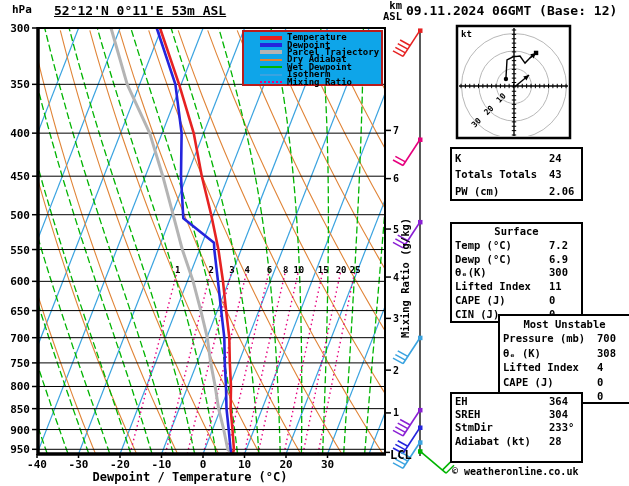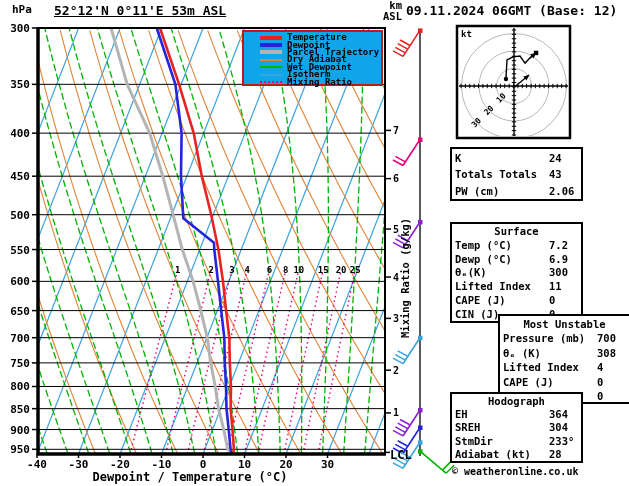--- a/index.html
+++ b/index.html
@@ -408,20 +408,19 @@
       </div>
       <div class="stats-box" style="top: 314px; height: 90px; line-height: 14.4px; margin-left: 48px;">
         <div class="stats-title">Most Unstable</div>
         <div class="stats-row"><span>Pressure (mb)</span><span class="stats-value">700</span></div>
         <div class="stats-row"><span>θₑ (K)</span><span class="stats-value">308</span></div>
         <div class="stats-row"><span>Lifted Index</span><span class="stats-value">4</span></div>
         <div class="stats-row"><span>CAPE (J)</span><span class="stats-value">0</span></div>
         <div class="stats-row"><span>CIN (J)</span><span class="stats-value">0</span></div>
       </div>
       <div class="stats-box" style="top: 392px; height: 71px; line-height: 13.2px;">
-        <div class="stats-title">Hodograph</div>
         <div class="stats-row"><span>EH</span><span class="stats-value">364</span></div>
         <div class="stats-row"><span>SREH</span><span class="stats-value">304</span></div>
         <div class="stats-row"><span>StmDir</span><span class="stats-value">233°</span></div>
         <div class="stats-row"><span>Adiabat (kt)</span><span class="stats-value">28</span></div>
       </div>
     </div>
 </div>
 
 </body></html>

